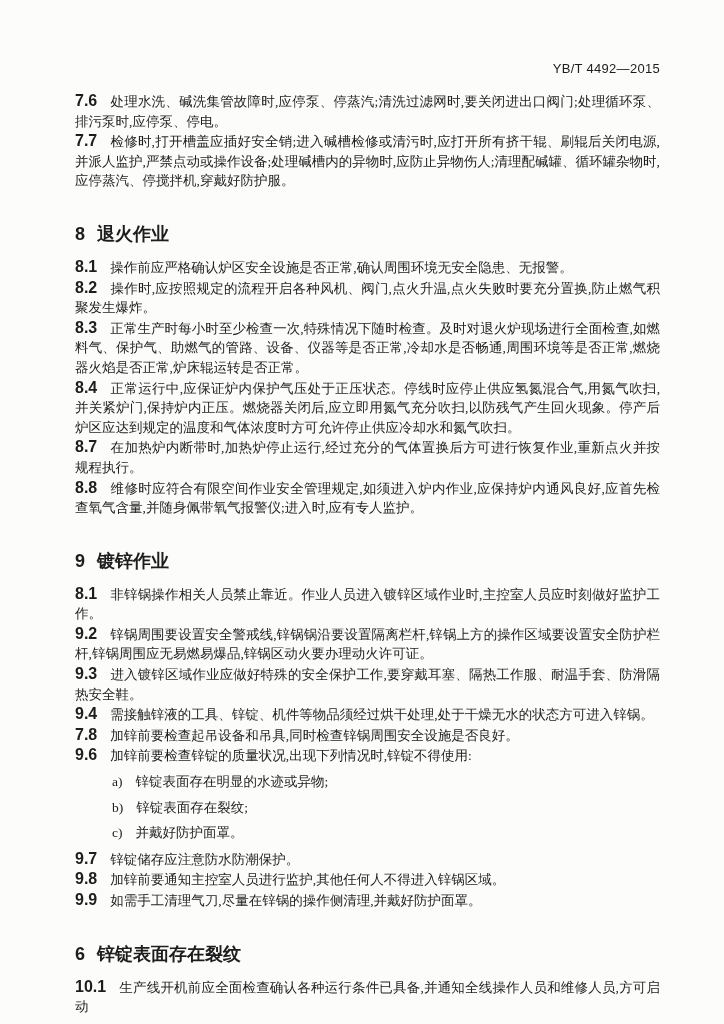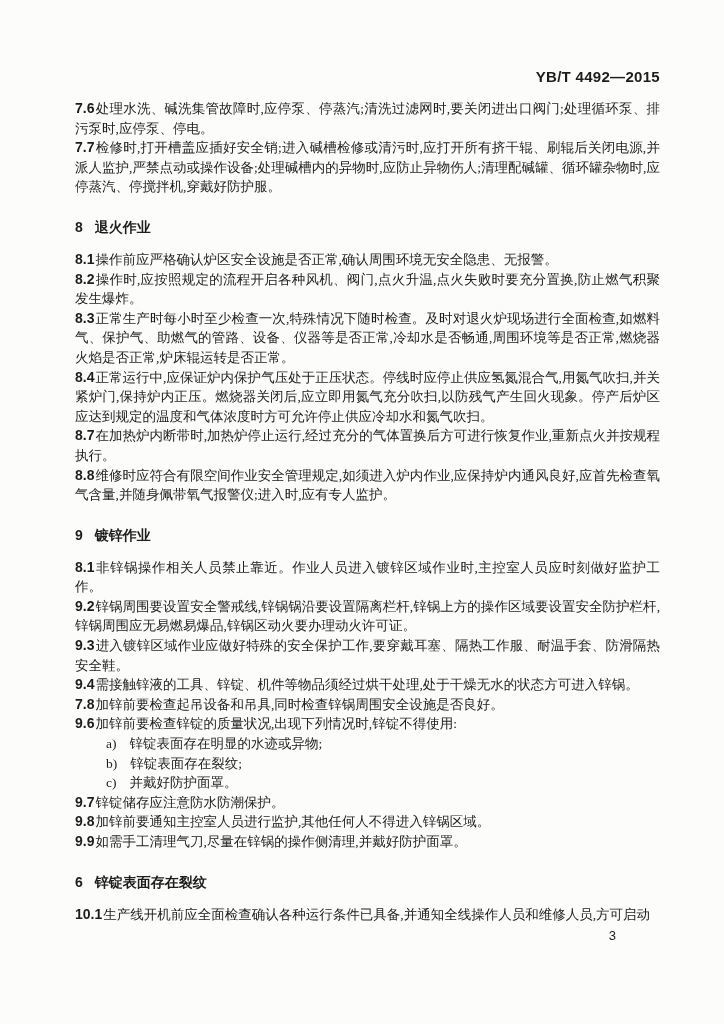--- a/index.html
+++ b/index.html
@@ -13,50 +13,50 @@
     position: relative;
     width: 724px; height: 1024px;
     background: #fcfcfa;
     box-sizing: border-box;
     padding: 60px 64px 0 75px;
     overflow: hidden;
   }
   .std-header {
     text-align: right;
     font-family: "Liberation Sans", "DejaVu Sans", sans-serif;
-    font-weight: bold;
-    font-size: 15px;
+    font-weight: normal;
+    font-size: 13px;
     letter-spacing: 0.3px;
     line-height: 18px;
-    margin: 8px 0 13px 0;
+    margin: 0 0 13px 0;
   }
   p.clause {
     margin: 0;
     font-size: 13.5px;
     line-height: 19.6px;
     text-align: justify;
     text-justify: inter-ideograph;
   }
   .cnum {
     font-family: "Liberation Sans", "DejaVu Sans", sans-serif;
     font-weight: bold;
-    font-size: 14px;
-    margin-right: 1px;
+    font-size: 16px;
+    margin-right: 13px;
     white-space: nowrap;
   }
   h2.sec {
     font-family: "Liberation Sans", "DejaVu Sans", sans-serif;
     font-weight: bold;
-    font-size: 14px;
+    font-size: 18px;
     line-height: 19px;
-    margin: 21px 0 13px 0;
+    margin: 34px 0 13px 0;
   }
   h2.sec .snum { margin-right: 12px; }
   p.list-item {
-    margin: 0;
+    margin: 6px;
     padding-left: 31px;
     font-size: 13.5px;
     line-height: 19.6px;
   }
   .li-label {
     margin-right: 13px;
     font-family: "Liberation Serif", "DejaVu Serif", serif;
   }
   .footer {
     margin-top: 3px;

